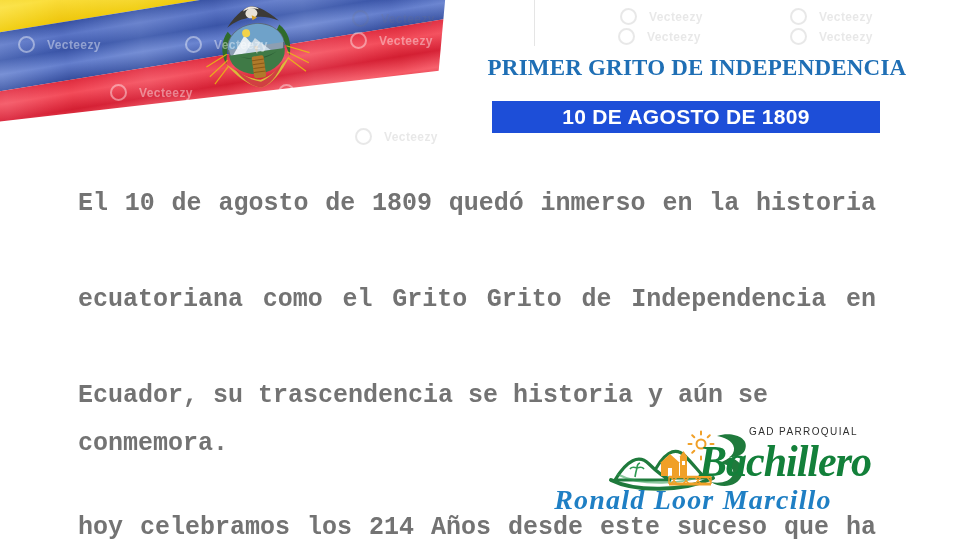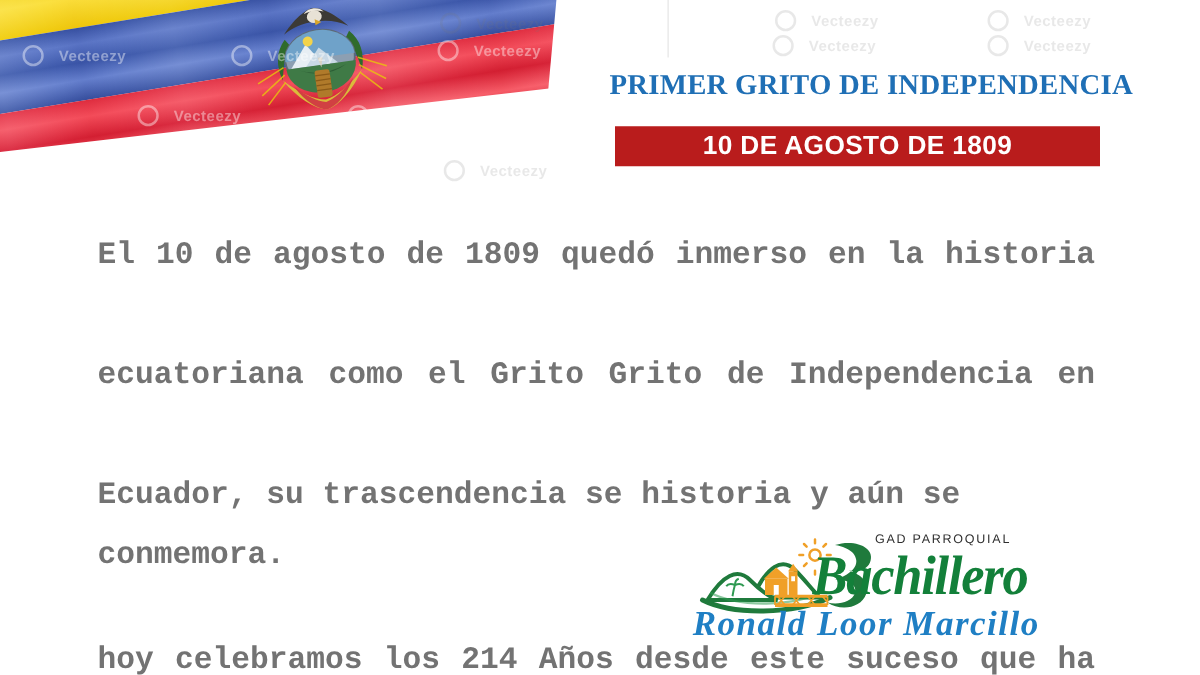--- a/index.html
+++ b/index.html
@@ -58,40 +58,40 @@
      white-space:nowrap;pointer-events:none;}
   .wm .wmo{width:13px;height:13px;border:2px solid rgba(255,255,255,0.42);border-radius:50%;
      display:inline-block;}
   .wm.dark{color:rgba(120,120,120,0.17);}
   .wm.dark .wmo{border-color:rgba(120,120,120,0.17);}
 
   
   .h-title{position:absolute;left:462px;top:55px;width:470px;text-align:center;
     color:#1f6fb5;font-family:"Liberation Serif",serif;font-weight:700;font-size:23px;
     letter-spacing:.2px;white-space:nowrap;}
-  .h-bar{position:absolute;left:492px;top:101px;width:388px;height:32px;background:#b91c1c;
+  .h-bar{position:absolute;left:492px;top:101px;width:388px;height:32px;background:#1d4ed8;
     display:flex;align-items:center;justify-content:center;}
   .h-bar span{color:#ffffff;font-family:"Liberation Sans",sans-serif;font-weight:700;
     font-size:21px;letter-spacing:.3px;white-space:nowrap;}
 
   
   .body-block{position:absolute;left:78px;top:180px;width:798px;}
   .para{
     font-family:Liberation Mono, monospace;font-weight:700;color:#737373;
     font-size:25px;line-height:48px;text-align:justify;text-justify:inter-word;
     margin:0;
   }
   .para.p1{ text-align:justify; }
   .para.p2{ margin-top:36px; }
   .para .just-line{display:block;text-align:justify;}
   .para .just-line::after{content:"";display:inline-block;width:100%;}
   .para .flush{display:block;text-align:left;}
 
   
-  .logo{position:absolute;left:556px;top:424px;width:300px;height:66px;}
+  .logo{position:absolute;left:605px;top:424px;width:300px;height:66px;}
   .logo-gad{position:absolute;left:144px;top:2px;font-family:"Liberation Sans",sans-serif;
     font-size:10px;font-weight:400;letter-spacing:1.4px;color:#2f2f2f;white-space:nowrap;}
   .logo-word{position:absolute;left:94px;top:12px;font-family:"Liberation Serif",serif;
     font-style:italic;font-weight:700;font-size:42px;color:#13803a;letter-spacing:-1px;
     white-space:nowrap;transform:scaleY(1.06);transform-origin:0 0;}
   .sig{position:absolute;left:528px;top:484px;width:330px;text-align:center;
     font-family:"Liberation Serif",serif;font-style:italic;font-weight:700;font-size:28px;
     color:#1f7fc4;letter-spacing:1.2px;white-space:nowrap;}
   .presidente{position:absolute;left:395px;top:511px;width:545px;text-align:center;
     font-family:"Liberation Serif",serif;font-weight:700;font-size:14px;color:#3d4a36;

